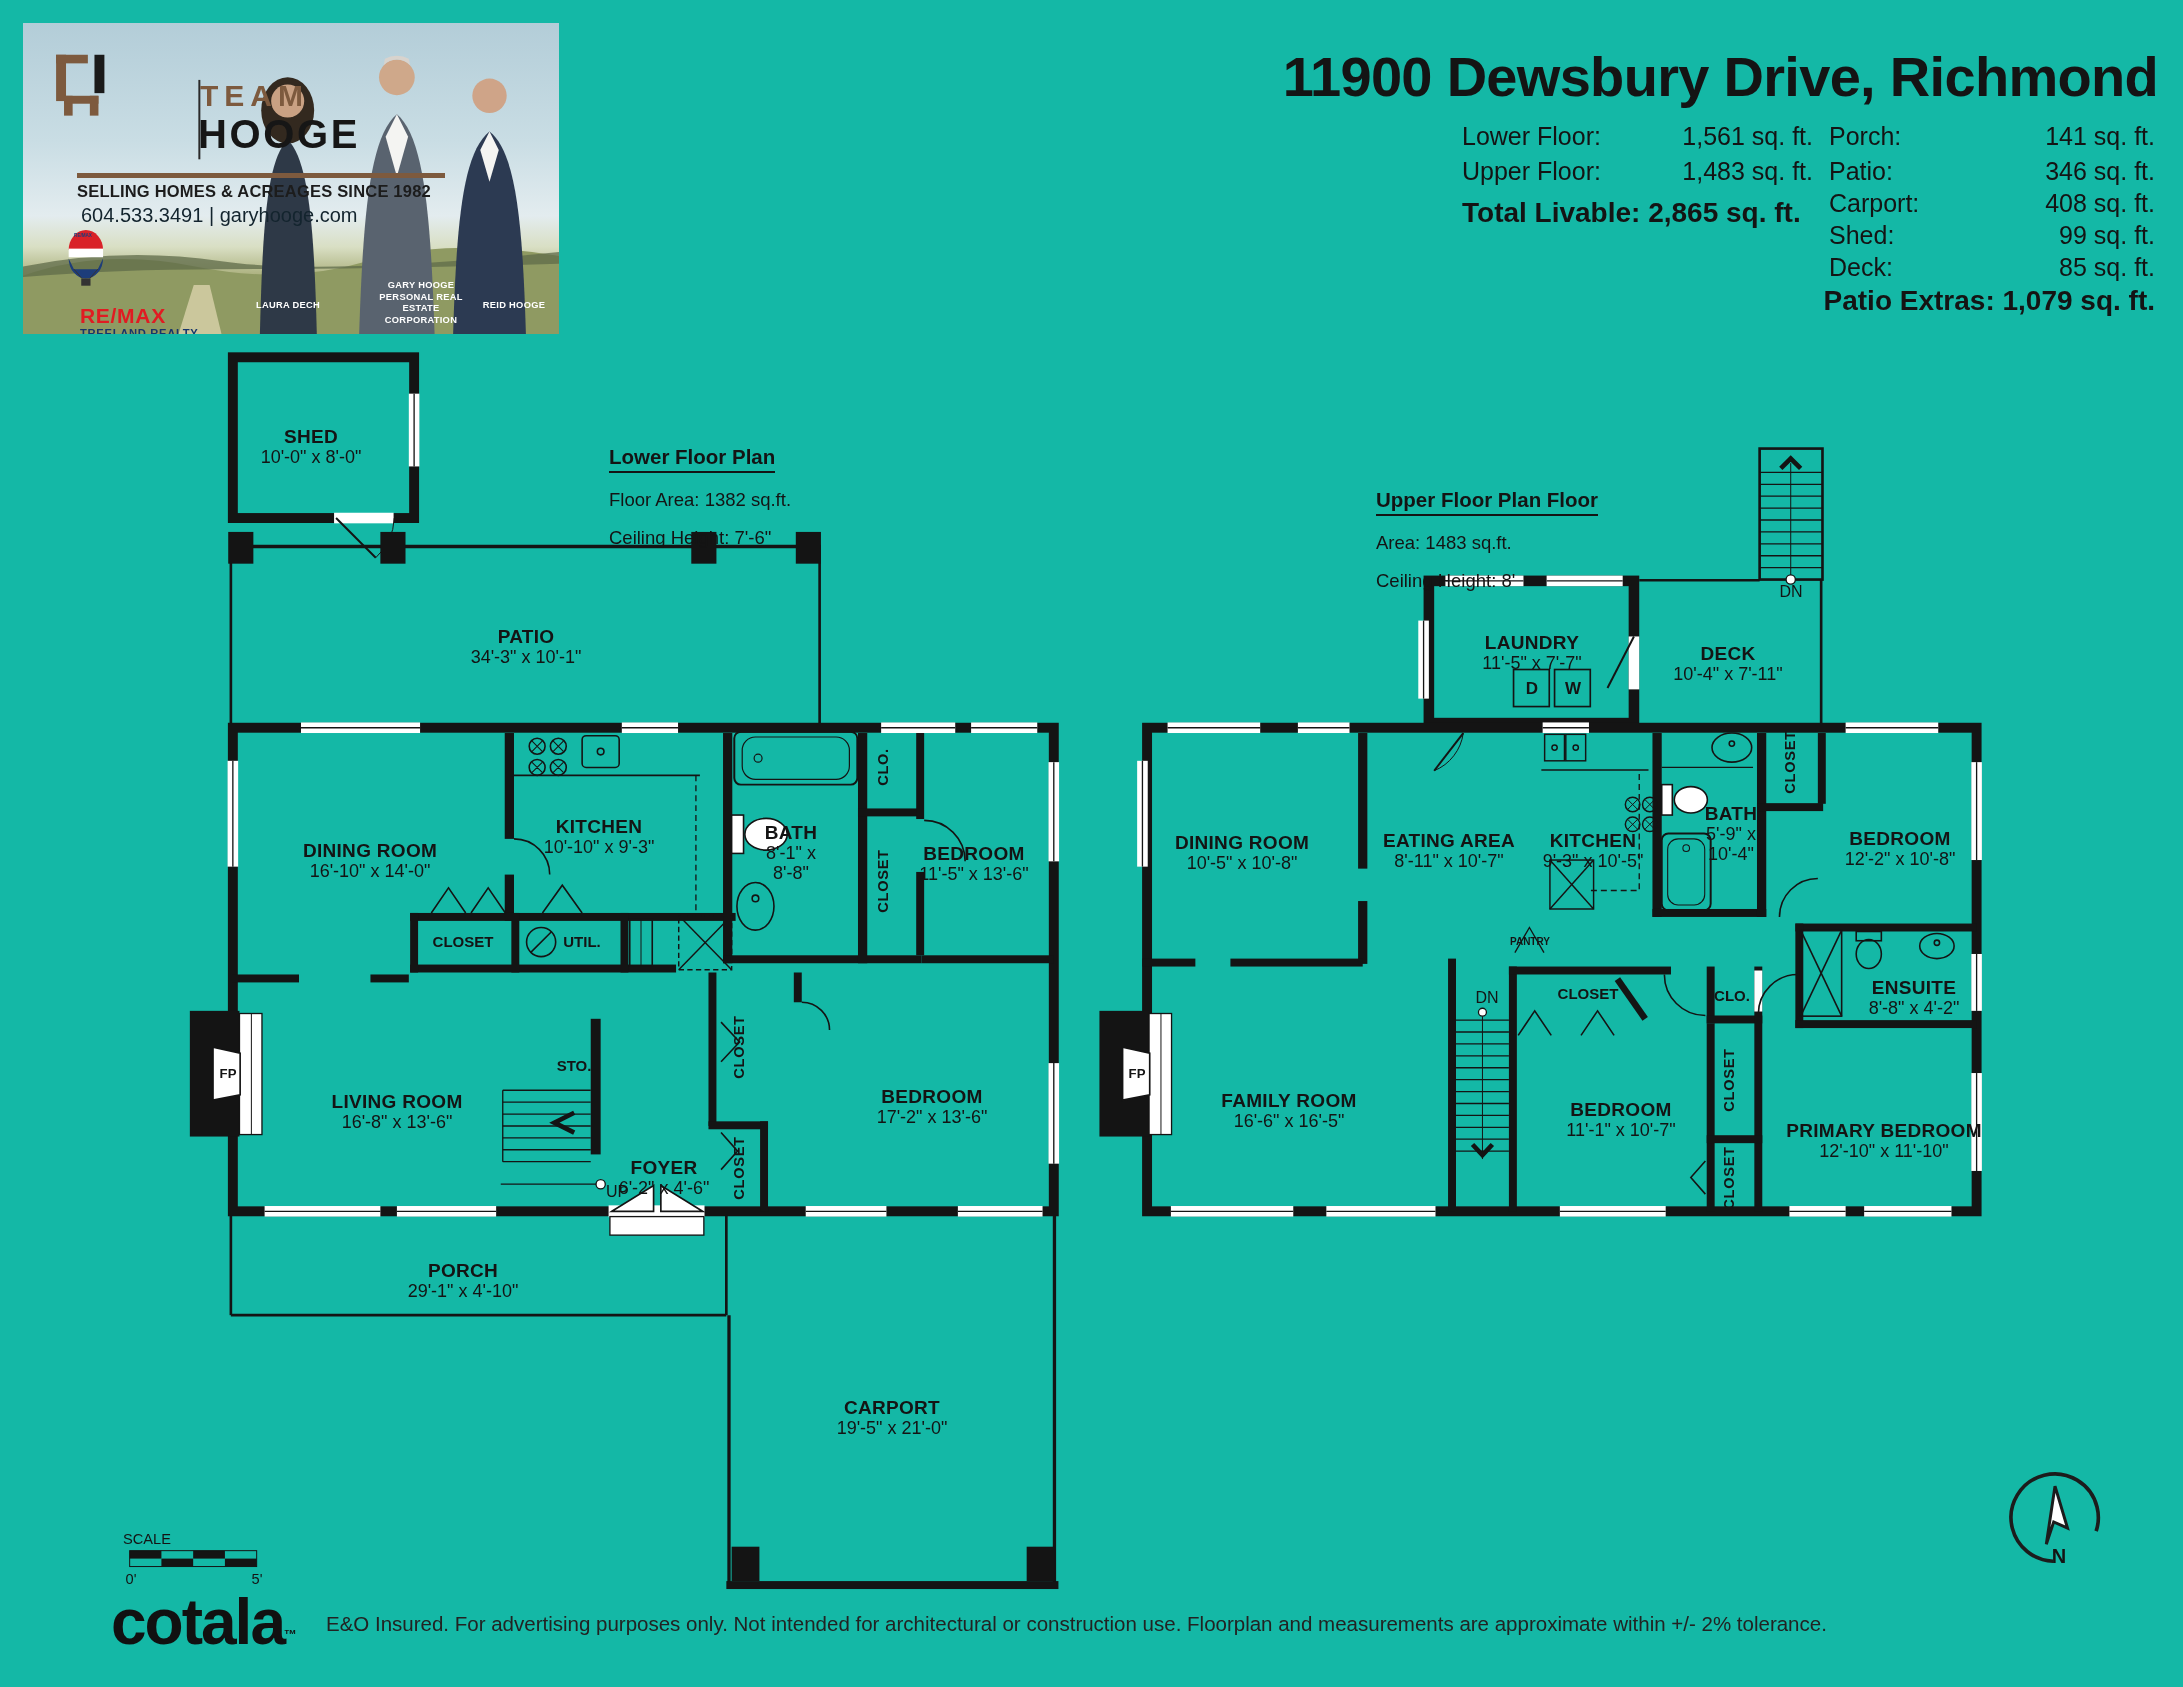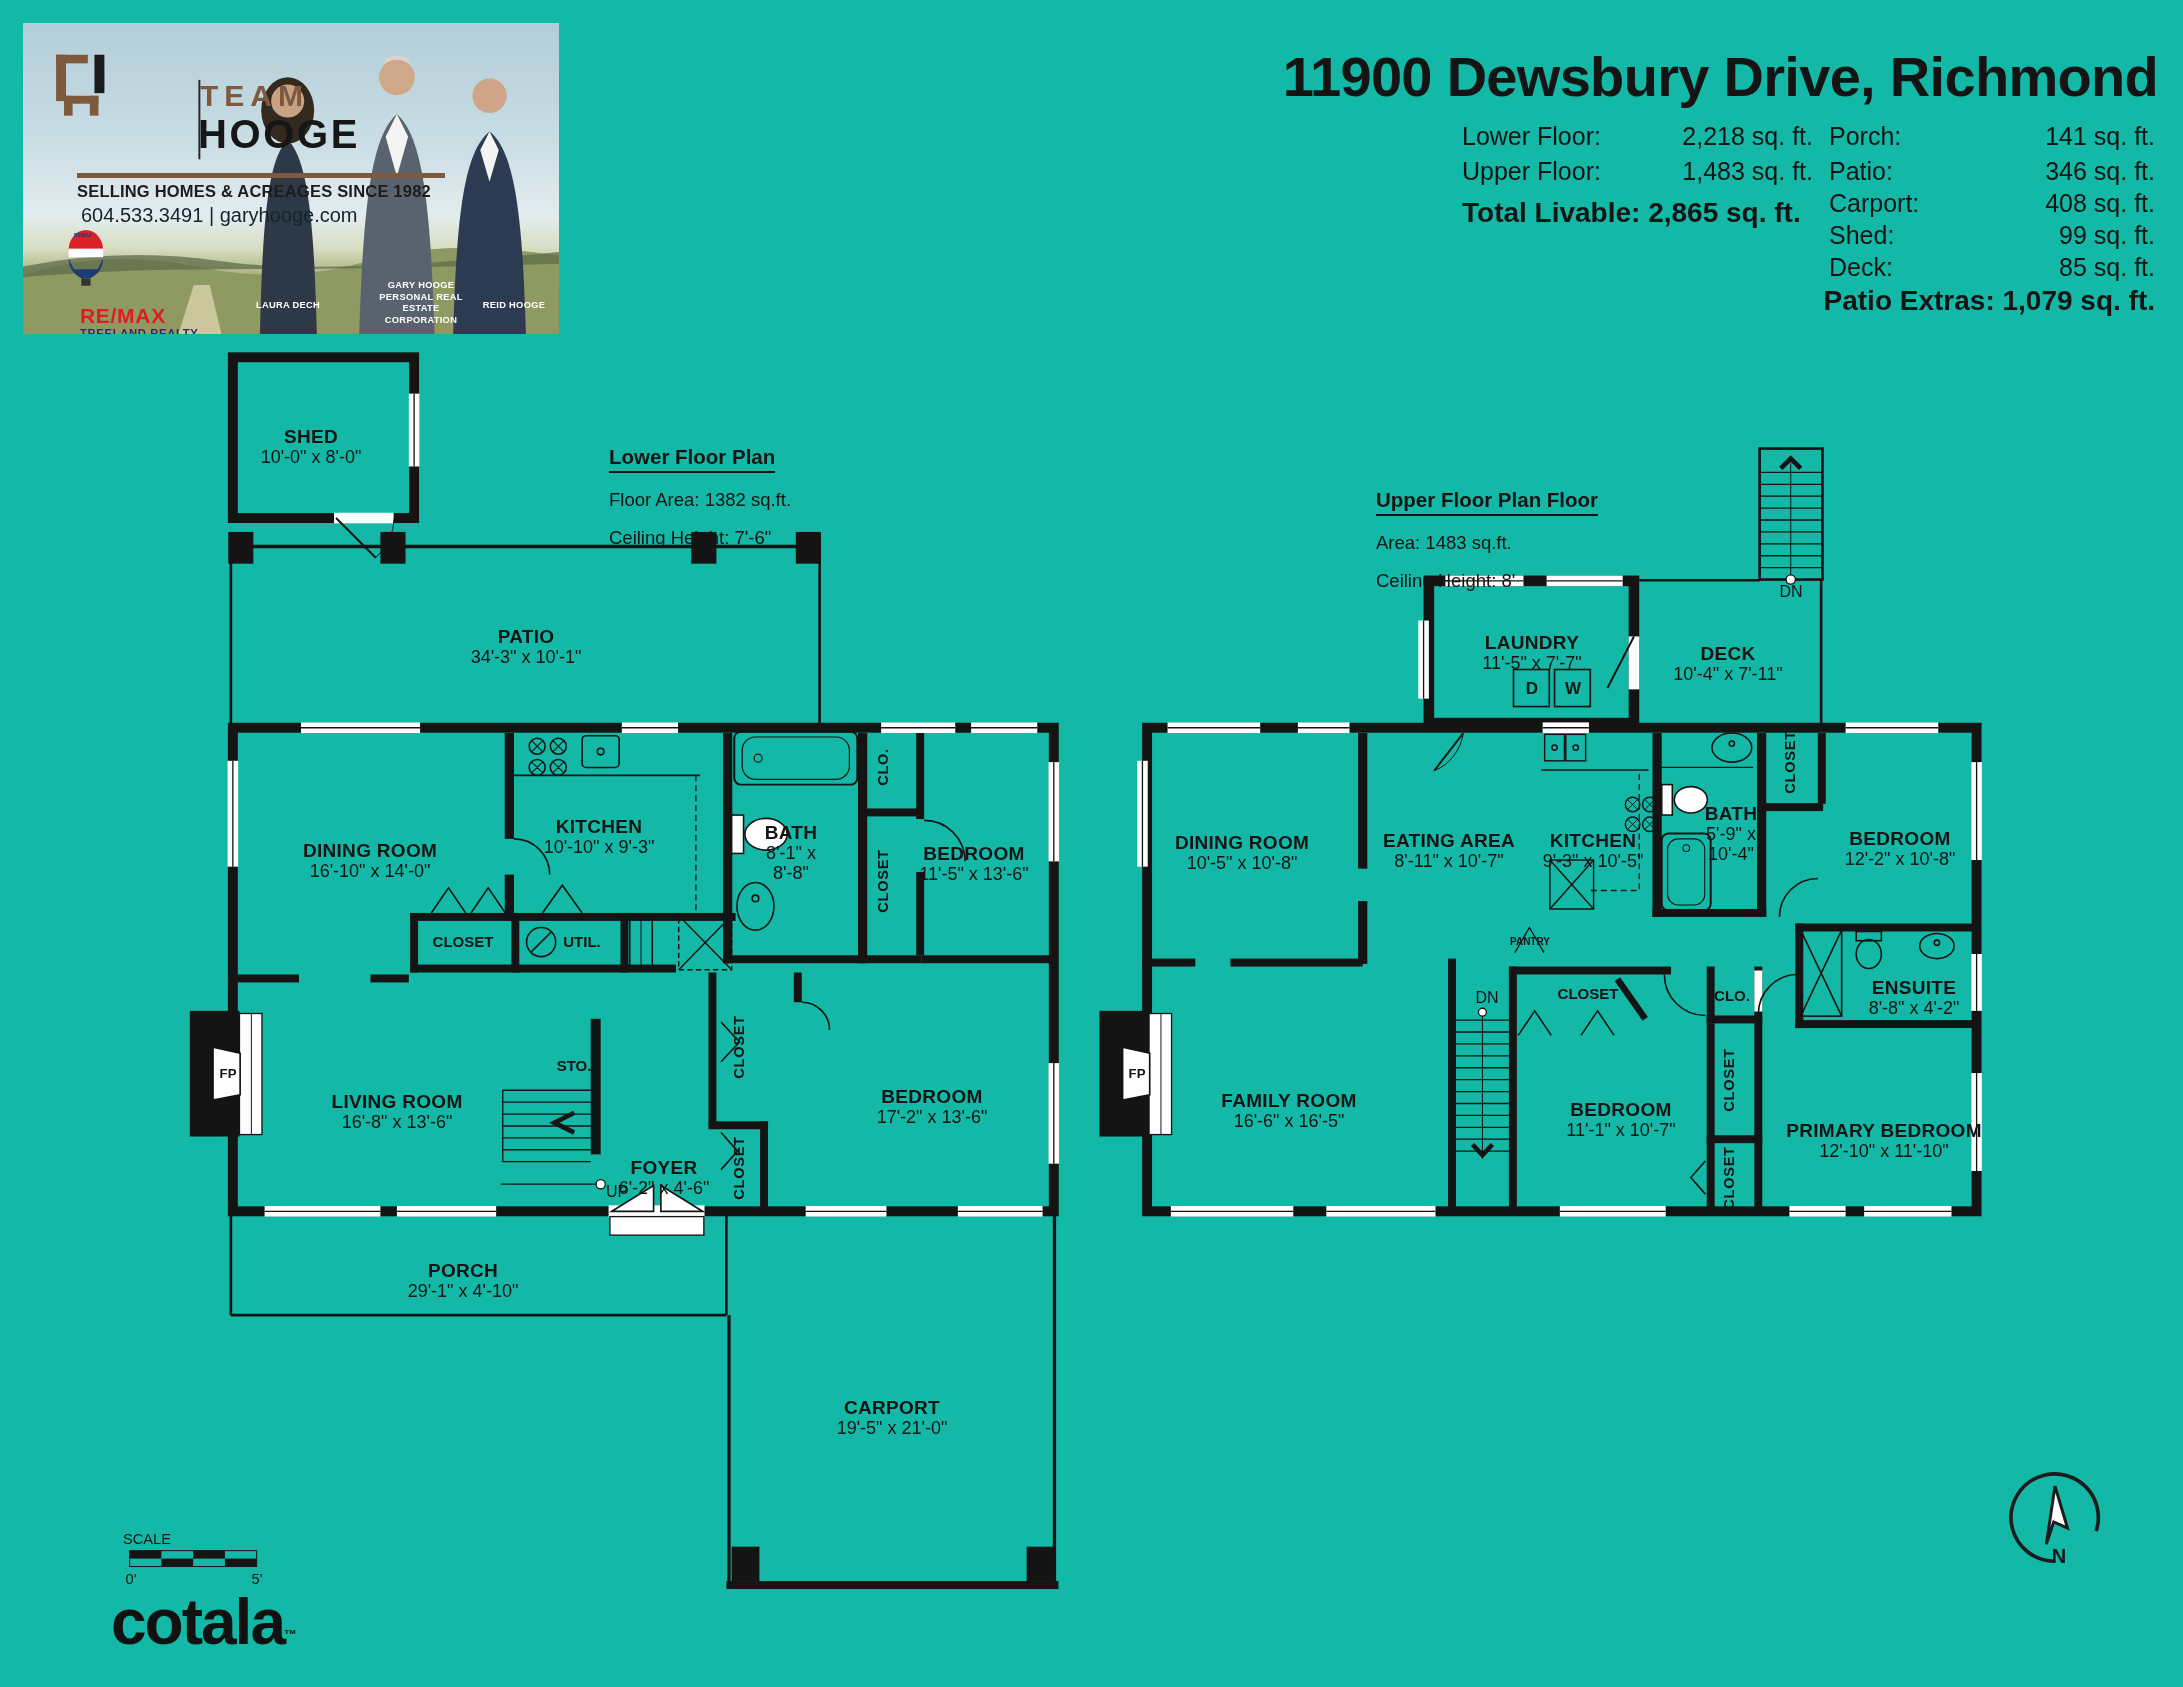--- a/index.html
+++ b/index.html
@@ -451,21 +451,21 @@
 
     <div class="pname" style="left:265px;top:277px;width:73px">LAURA DECH</div>
     <div class="pname" style="left:398px;top:257px;width:99px">GARY HOOGE PERSONAL REAL ESTATE CORPORATION</div>
     <div class="pname" style="left:491px;top:277px;width:66px">REID HOOGE</div>
   </div>
 
   <div class="title">11900 Dewsbury Drive, Richmond</div>
 
   <div class="statrow" style="left:1462px;top:122px;width:351px">
     <span>Lower Floor:</span>
-      <span>2,218 sq. ft.</span>
+      <span>1,561 sq. ft.</span>
   </div>
   <div class="statrow" style="left:1462px;top:157px;width:351px">
     <span>Upper Floor:</span>
       <span>1,483 sq. ft.</span>
   </div>
   <div class="stat-bold" style="left:1462px;top:197px">
     <span>Total Livable:</span> <span>2,865 sq. ft.</span>
   </div>
   <div class="statrow" style="left:1829px;top:122px;width:326px">
     <span>Porch:</span>
@@ -623,16 +623,17 @@
   <div class="rl" style="left:1884px;top:1127px">
     <div class="nm">PRIMARY BEDROOM</div>
       <div class="dm">12'-10" x 11'-10"</div>
     </div>
   <div class="rl" style="left:1137px;top:1074px;font-size:13.2px;font-weight:bold">FP</div>
 
   <div class="scalelbl" style="left:147px;top:1531px">SCALE</div>
   <div class="scalelbl" style="left:131px;top:1571px">0'</div>
   <div class="scalelbl" style="left:257px;top:1571px">5'</div>
   <div class="cotala"><span>cotala</span><sup>™</sup></div>
+  <div class="disclaimer">E&amp;O Insured. For advertising purposes only. Not intended for architectural or construction use. Floorplan and measurements are approximate within +/- 2% tolerance.</div>
   <div class="nlabel" style="left:2059px;top:1556px">N</div>
 
 </div>
 
 
 </body></html>

